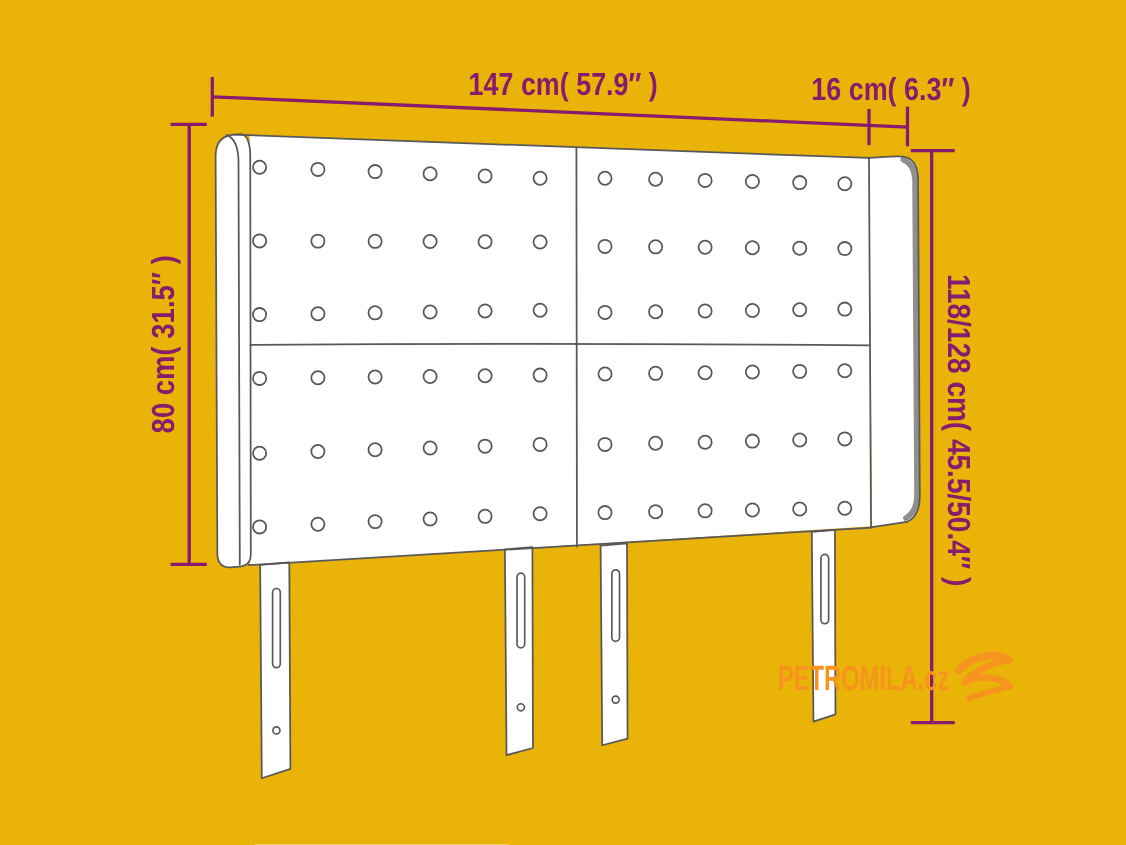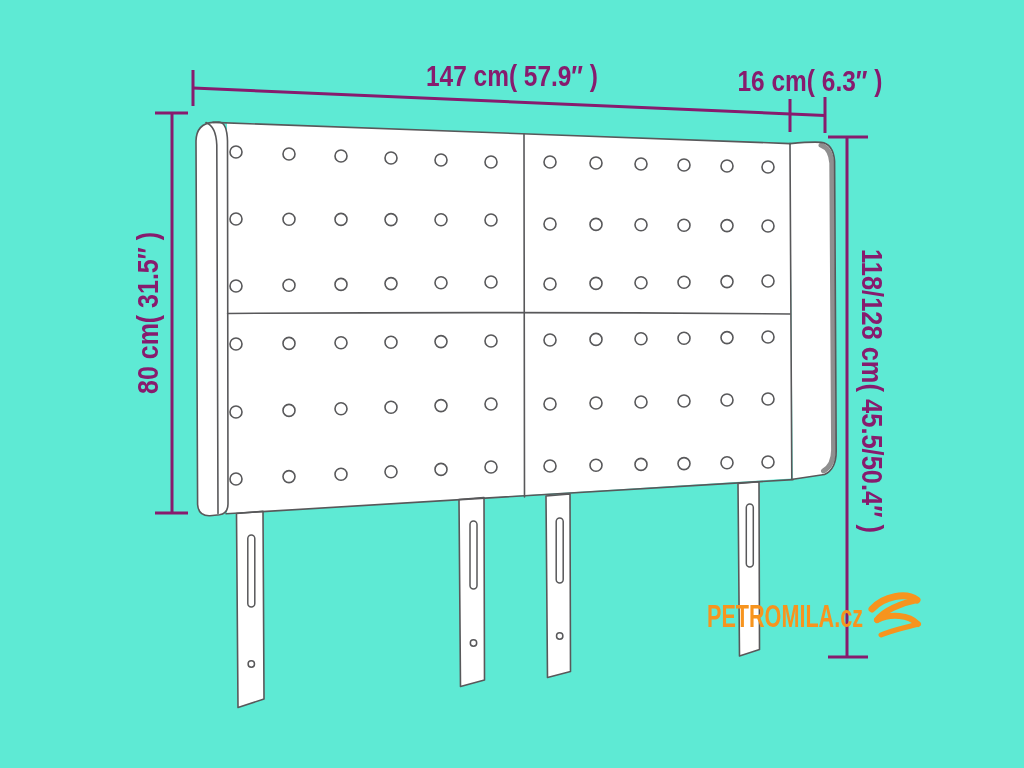--- a/index.html
+++ b/index.html
@@ -1,20 +1,20 @@
 <!DOCTYPE html>
 <html style="--dim: #871b6e; --line: #58585a; --shade: #8f8f8f; --logo: #f7941e;"><head>
 <meta charset="utf-8">
 <style>
   html, body { margin: 0; padding: 0; background: #ffffff; }
   body {
     width: 1024px; height: 768px; overflow: hidden;
     font-family: "Liberation Sans", sans-serif;
   }
-  #stage { position: relative; width: 1024px; height: 768px; background: #5eead4; }
+  #stage { position: relative; width: 1024px; height: 768px; background: #eab308; }
   svg { display: block; }
 
   .dim-line   { stroke: var(--dim, #871b6e); stroke-width: 3; fill: none; }
   .dim-text   { fill: var(--dim, #871b6e); font-weight: bold; font-size: 29px;
                 font-family: "Liberation Sans", sans-serif; }
   .outline    { stroke: var(--line, #58585a); stroke-width: 1.6; fill: none;
                 stroke-linejoin: round; stroke-linecap: round; }
   .panel-fill { fill: #ffffff; stroke: none; }
   .shade      { stroke: var(--shade, #8f8f8f); stroke-width: 5; fill: none;
                 stroke-linecap: round; }

